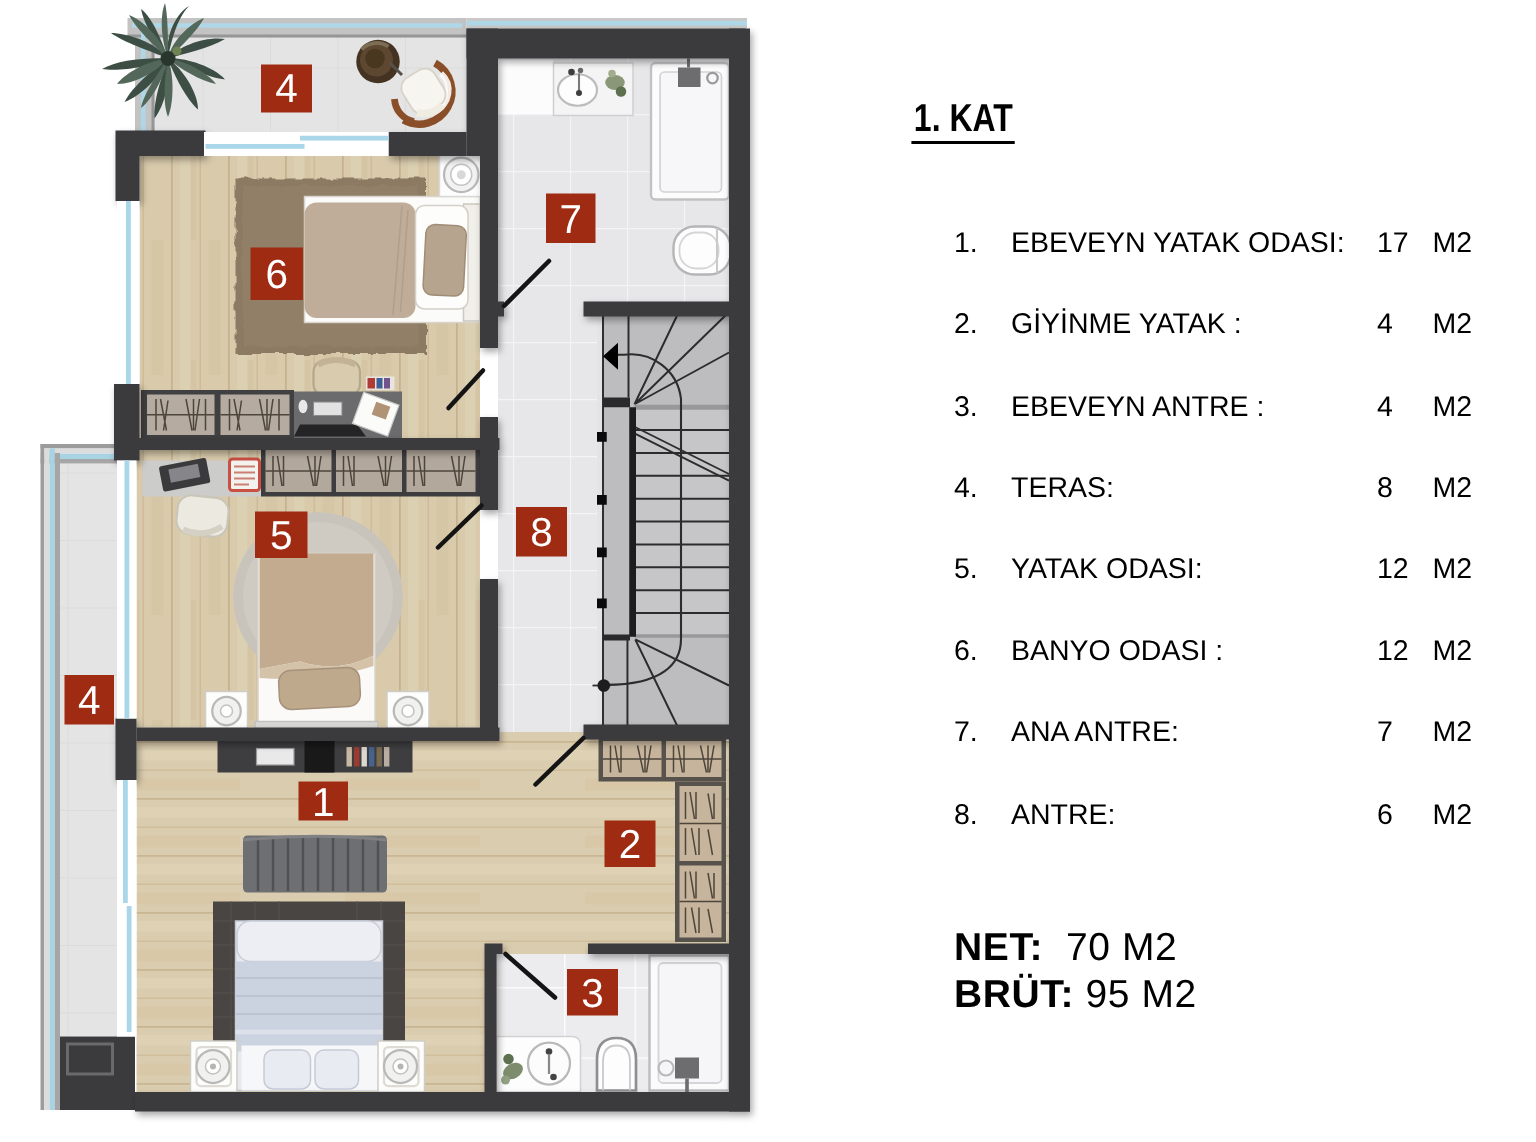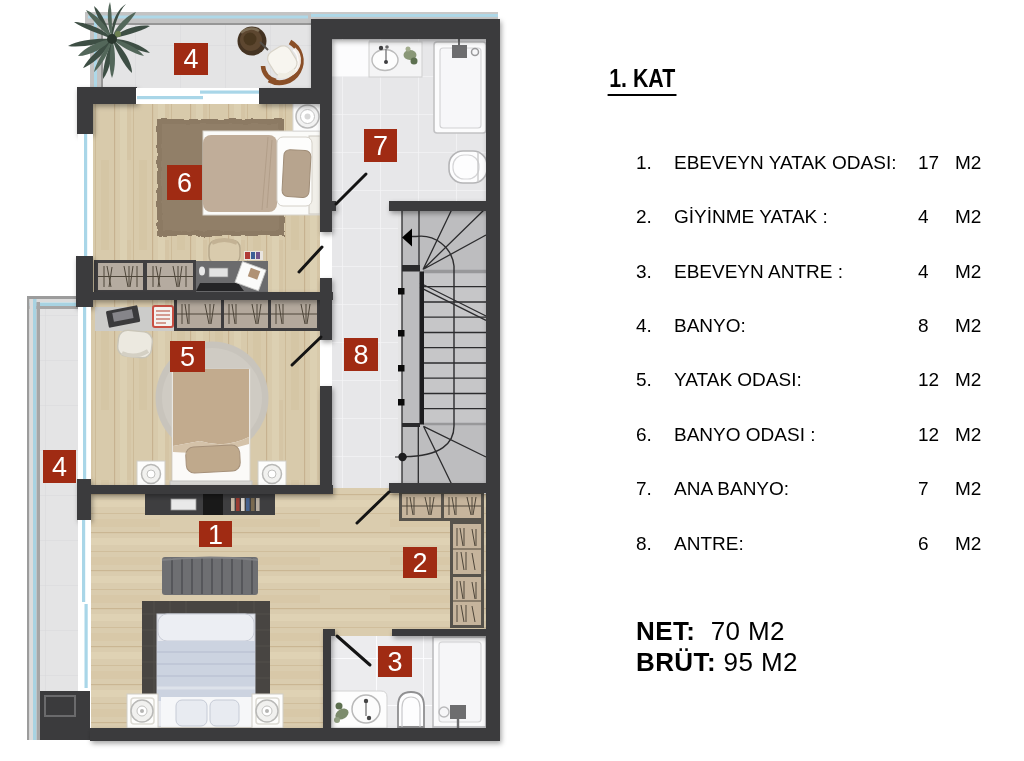--- a/index.html
+++ b/index.html
@@ -527,39 +527,39 @@
       <span class="vm">M2</span>
     </div>
 <div class="txt row" style="top:261px">
       <span class="no">3.</span>
       <span class="nm">EBEVEYN ANTRE :</span>
       <span class="vd">4</span>
       <span class="vm">M2</span>
     </div>
 <div class="txt row" style="top:315px">
       <span class="no">4.</span>
-      <span class="nm">BANYO:</span>
+      <span class="nm">TERAS:</span>
       <span class="vd">8</span>
       <span class="vm">M2</span>
     </div>
 <div class="txt row" style="top:369px">
       <span class="no">5.</span>
       <span class="nm">YATAK ODASI:</span>
       <span class="vd">12</span>
       <span class="vm">M2</span>
     </div>
 <div class="txt row" style="top:424px">
       <span class="no">6.</span>
       <span class="nm">BANYO ODASI :</span>
       <span class="vd">12</span>
       <span class="vm">M2</span>
     </div>
 <div class="txt row" style="top:478px">
       <span class="no">7.</span>
-      <span class="nm">ANA BANYO:</span>
+      <span class="nm">ANA ANTRE:</span>
       <span class="vd">7</span>
       <span class="vm">M2</span>
     </div>
 <div class="txt row" style="top:533px">
       <span class="no">8.</span>
       <span class="nm">ANTRE:</span>
       <span class="vd">6</span>
       <span class="vm">M2</span>
     </div>
 

